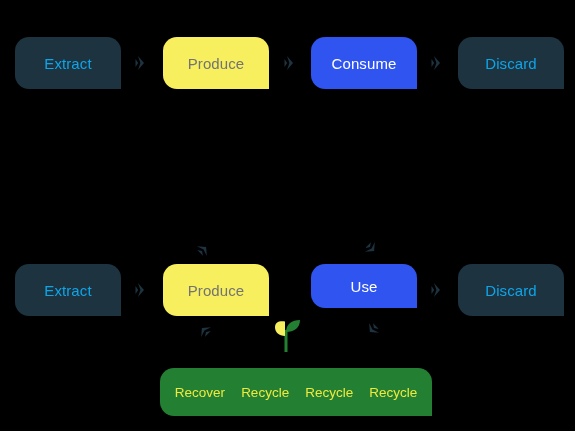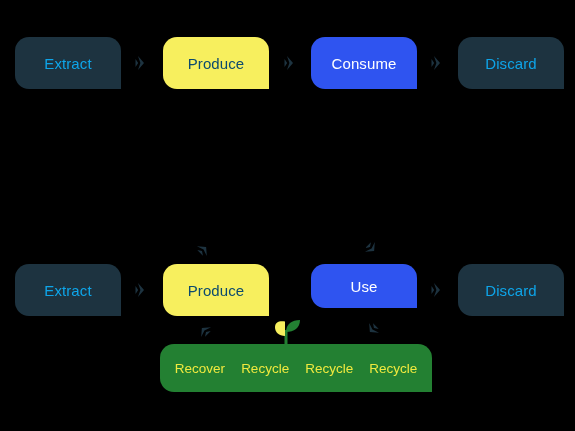--- a/index.html
+++ b/index.html
@@ -17,21 +17,21 @@
     position:absolute;
     display:flex;align-items:center;justify-content:center;
     box-sizing:border-box;
     border-radius:14px 14px 0 14px;
     font-size:15px;
     letter-spacing:.1px;
     white-space:nowrap;
     user-select:none;
   }
   .node.dark{background:#1d3340;color:#0ea5e9;}
-  .node.yellow{background:#f7ef5e;color:#0c4a6e;}
+  .node.yellow{background:#f7ef5e;color:#737373;}
   .node.blue{background:#2f54f0;color:#ffffff;}
 
   
   .arrow{
     position:absolute;
     width:14px;height:18px;
     display:block;
     pointer-events:none;
   }
   .arrow svg{display:block;width:100%;height:100%;}
@@ -45,20 +45,21 @@
 
   
   .recover-bar{
     position:absolute;
     background:#238032;
     border-radius:14px 14px 0 14px;
     display:flex;align-items:center;justify-content:center;
     gap:16px;
     box-sizing:border-box;
     padding:0 18px;
+    margin-top:24px;
   }
   .recover-bar span{
     color:#f0e93f;
     font-size:13.5px;
     white-space:nowrap;
   }
 </style>
 </head>
 <body>
 

